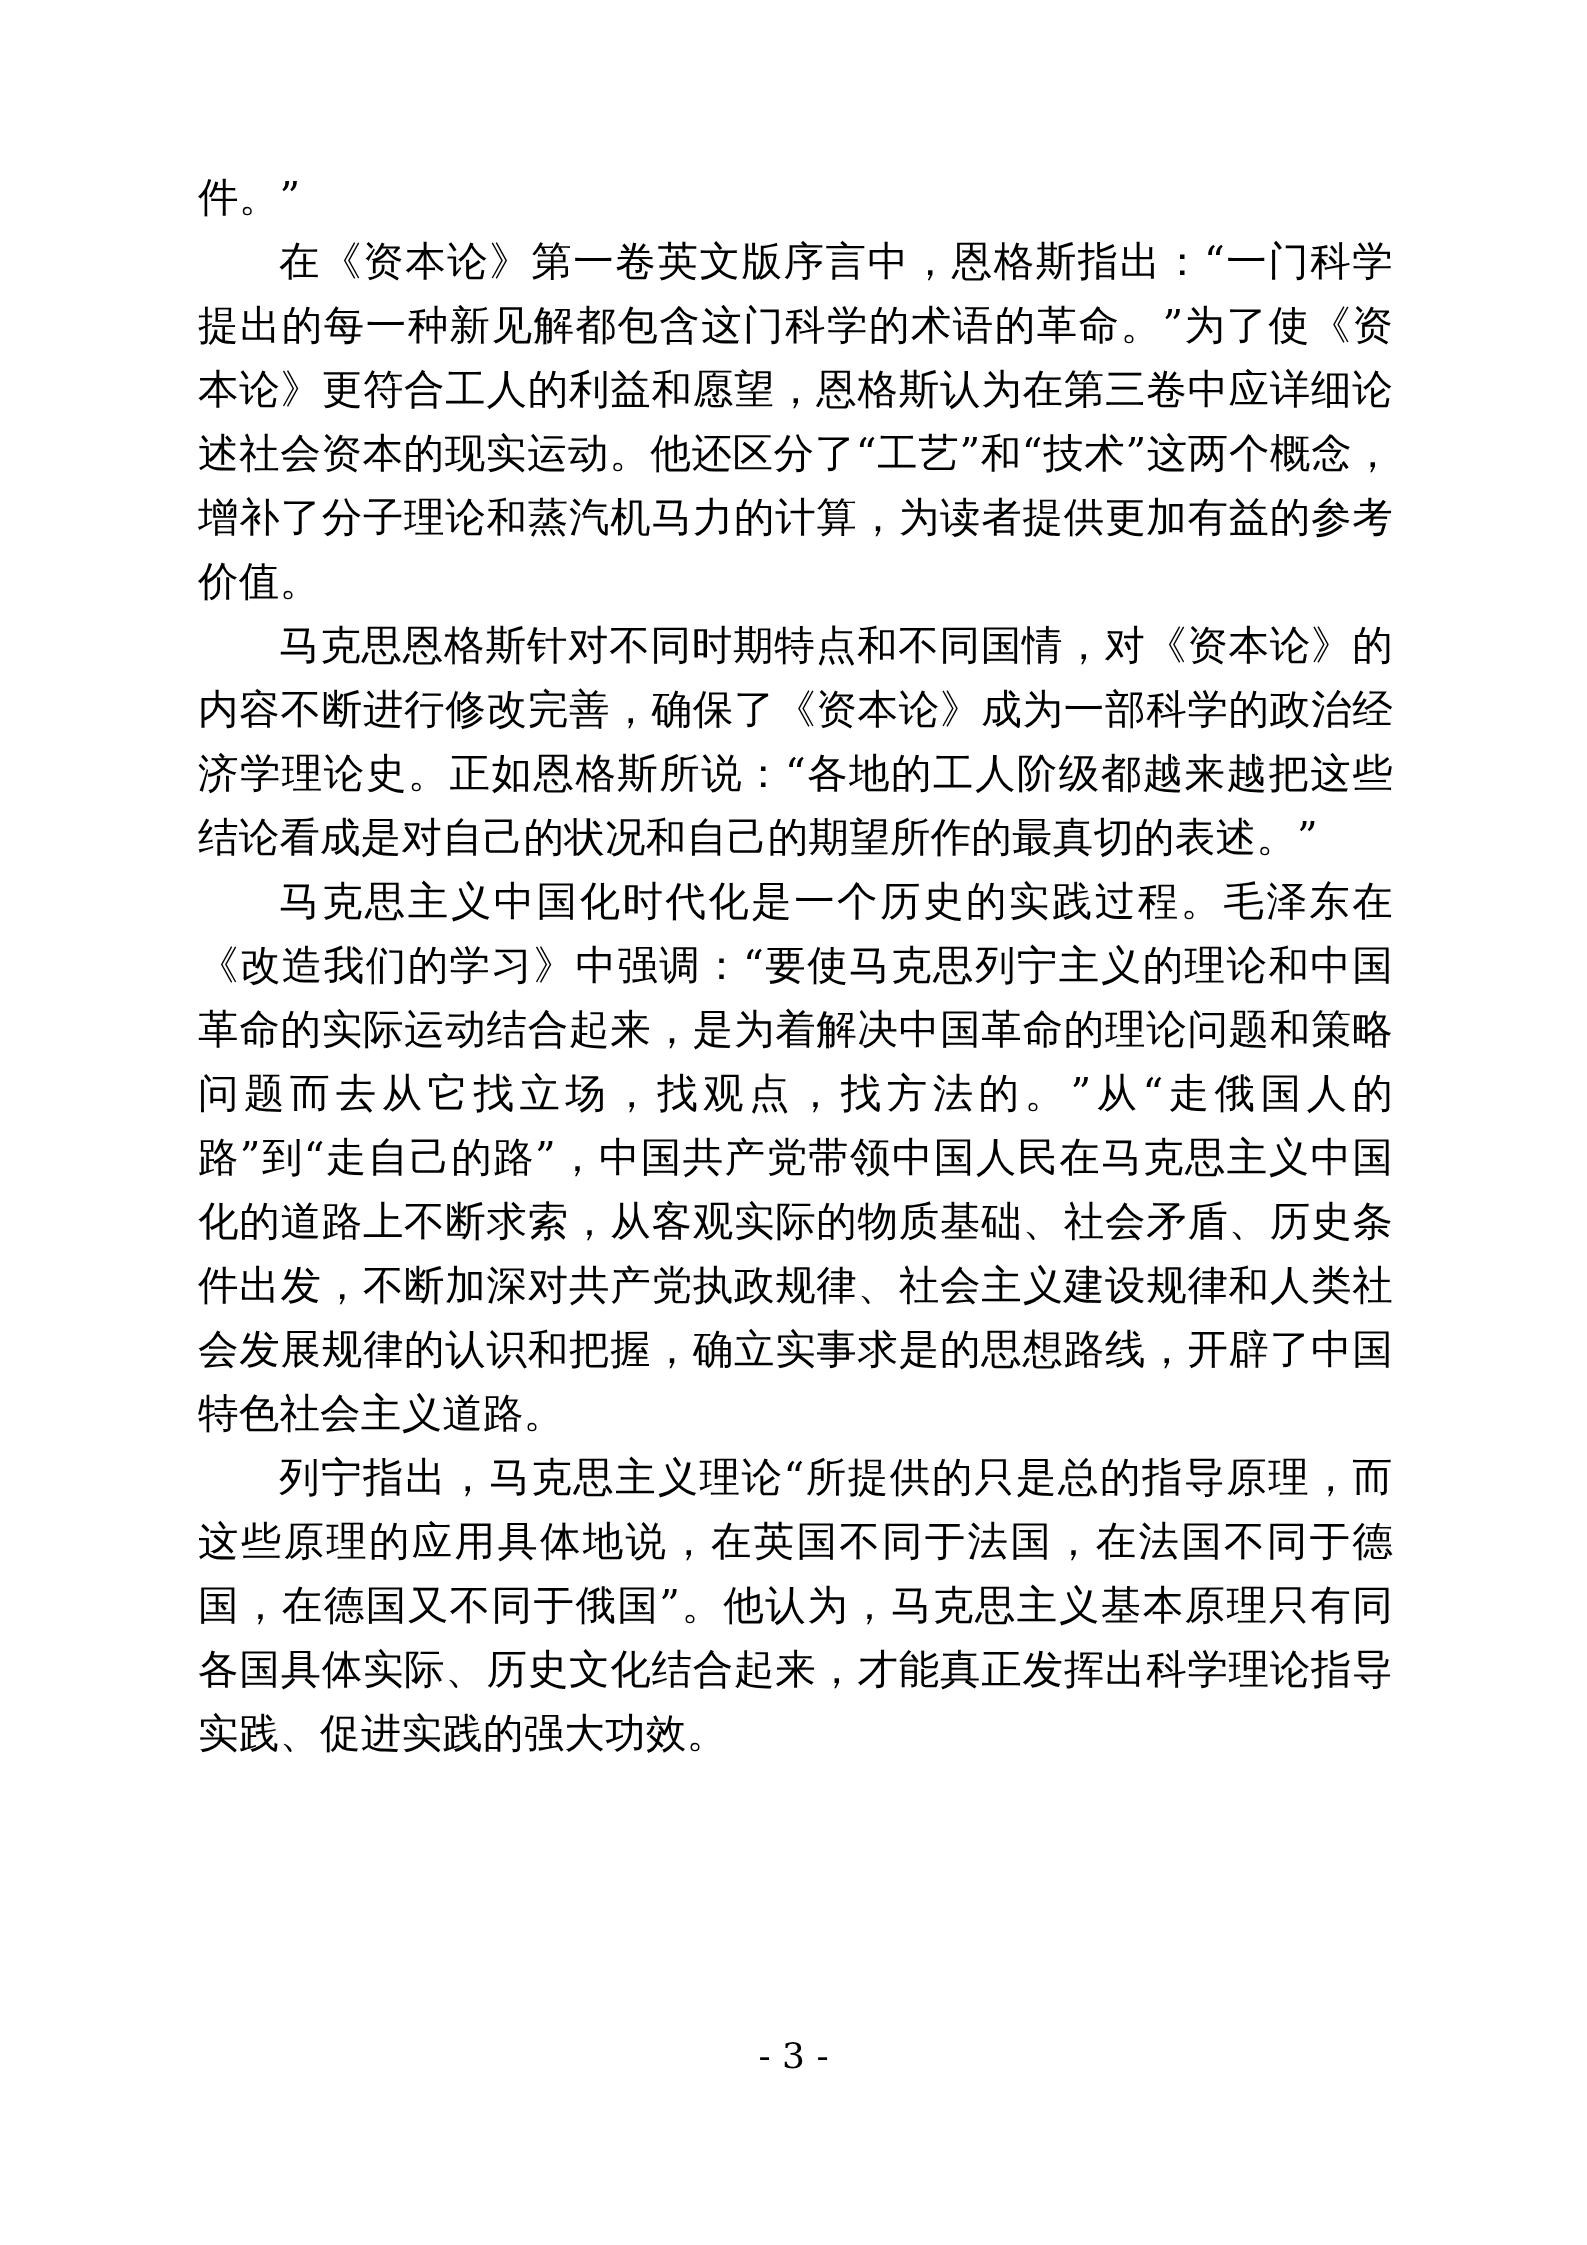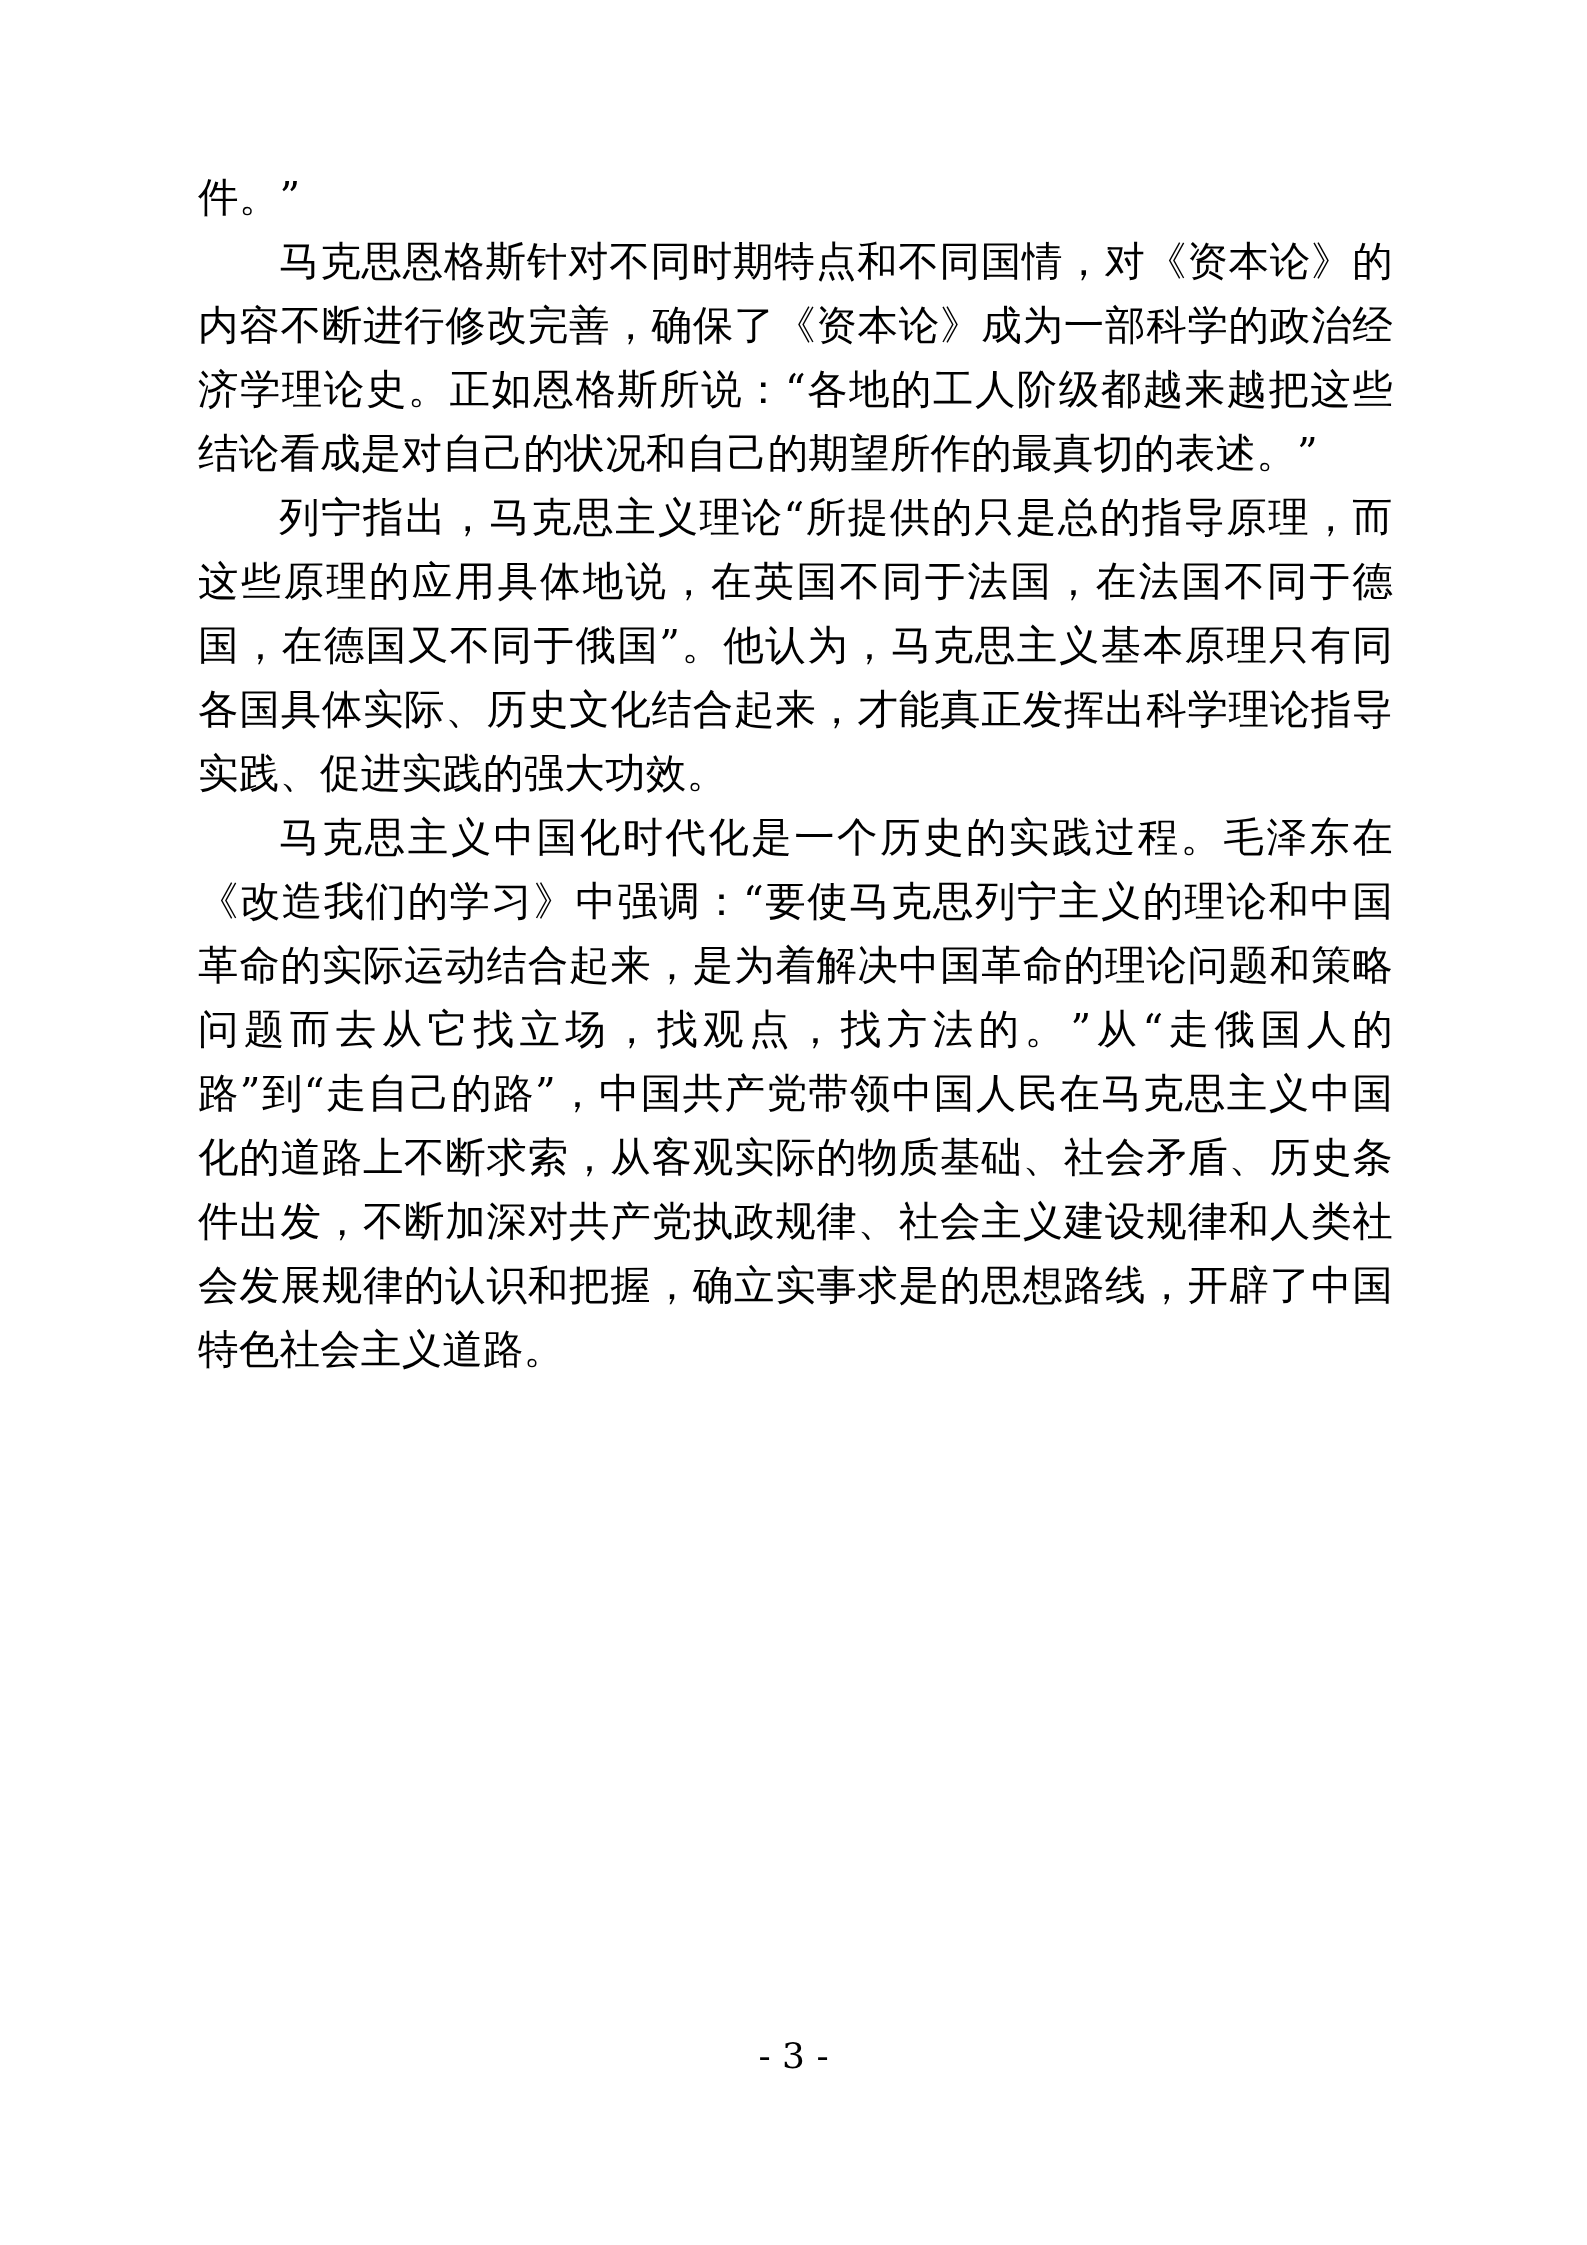--- a/index.html
+++ b/index.html
@@ -45,18 +45,19 @@
     font-size: 36px;
     color: #000000;
   }
 </style>
 </head>
 <body>
 
 <div class="page">
   <div class="content">
     <p class="para">件。”</p>
+    <p class="para indent">在《资本论》第一卷英文版序言中，恩格斯指出：“一门科学提出的每一种新见解都包含这门科学的术语的革命。”为了使《资本论》更符合工人的利益和愿望，恩格斯认为在第三卷中应详细论述社会资本的现实运动。他还区分了“工艺”和“技术”这两个概念，增补了分子理论和蒸汽机马力的计算，为读者提供更加有益的参考价值。</p>
     <p class="para indent">马克思恩格斯针对不同时期特点和不同国情，对《资本论》的内容不断进行修改完善，确保了《资本论》成为一部科学的政治经济学理论史。正如恩格斯所说：“各地的工人阶级都越来越把这些结论看成是对自己的状况和自己的期望所作的最真切的表述。”</p>
+    <p class="para indent">马克思主义中国化时代化是一个历史的实践过程。毛泽东在《改造我们的学习》中强调：“要使马克思列宁主义的理论和中国革命的实际运动结合起来，是为着解决中国革命的理论问题和策略问题而去从它找立场，找观点，找方法的。”从“走俄国人的路”到“走自己的路”，中国共产党带领中国人民在马克思主义中国化的道路上不断求索，从客观实际的物质基础、社会矛盾、历史条件出发，不断加深对共产党执政规律、社会主义建设规律和人类社会发展规律的认识和把握，确立实事求是的思想路线，开辟了中国特色社会主义道路。</p>
     <p class="para indent">列宁指出，马克思主义理论“所提供的只是总的指导原理，而这些原理的应用具体地说，在英国不同于法国，在法国不同于德国，在德国又不同于俄国”。他认为，马克思主义基本原理只有同各国具体实际、历史文化结合起来，才能真正发挥出科学理论指导实践、促进实践的强大功效。</p>
-    <p class="para indent">马克思主义中国化时代化是一个历史的实践过程。毛泽东在《改造我们的学习》中强调：“要使马克思列宁主义的理论和中国革命的实际运动结合起来，是为着解决中国革命的理论问题和策略问题而去从它找立场，找观点，找方法的。”从“走俄国人的路”到“走自己的路”，中国共产党带领中国人民在马克思主义中国化的道路上不断求索，从客观实际的物质基础、社会矛盾、历史条件出发，不断加深对共产党执政规律、社会主义建设规律和人类社会发展规律的认识和把握，确立实事求是的思想路线，开辟了中国特色社会主义道路。</p>
   </div>
   <div class="page-number">- 3 -</div>
 </div>
 
 </body></html>

